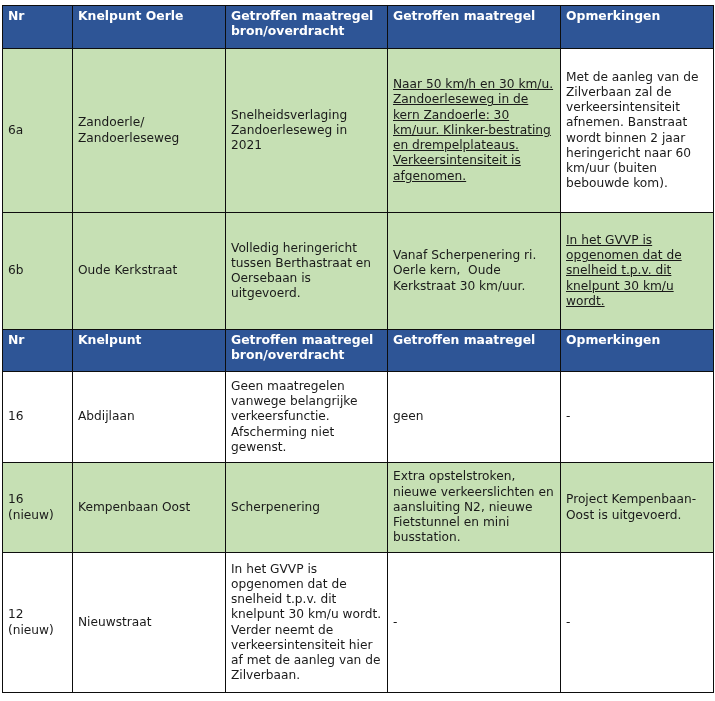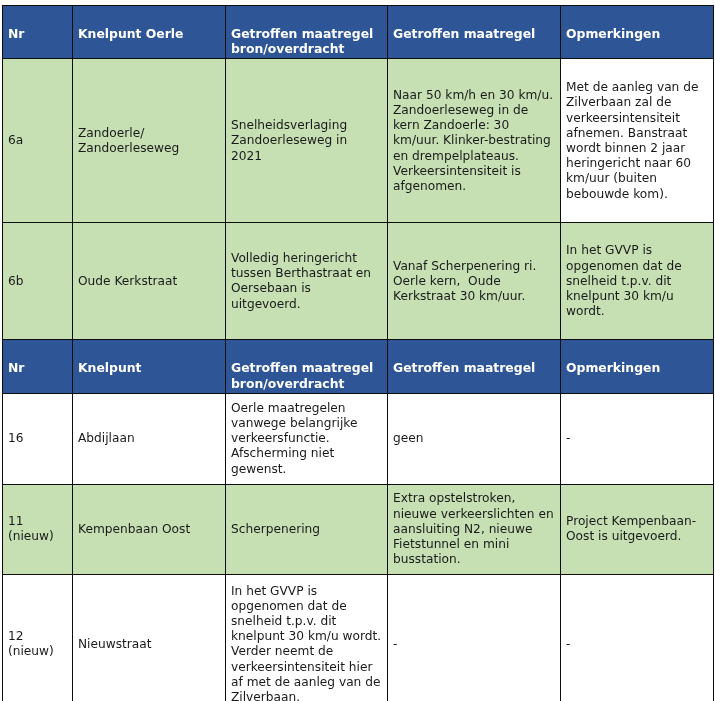--- a/index.html
+++ b/index.html
@@ -30,29 +30,29 @@
     font-size: 12.2px;
     line-height: 15.2px;
     text-align: left;
     word-wrap: break-word;
   }
   table.kt th {
     background: #2e5596;
     color: #ffffff;
     font-weight: bold;
     vertical-align: top;
-    padding-top: 20px;
+    padding-top: 2px;
     font-size: 12.4px;
   }
   tr.green td { background: #c6e0b4; }
   tr.white td { background: #ffffff; }
   td.white { background: #ffffff !important; }
   td .p2 { margin-top: 0; display: block; }
   td .p1 { display: block; }
-  td.top { vertical-align: top; }
+  td.top { vertical-align: top; text-decoration: underline; }
 </style>
 </head>
 <body>
 
 <table class="kt">
   <colgroup>
     <col style="width:70px">
     <col style="width:153px">
     <col style="width:162px">
     <col style="width:173px">
@@ -91,27 +91,27 @@
     <th>Nr</th>
     <th>Knelpunt</th>
     <th>Getroffen maatregel bron/overdracht</th>
     <th>Getroffen maatregel</th>
     <th>Opmerkingen</th>
   </tr>
 
   <tr class="white" style="height:91px">
     <td>16</td>
     <td>Abdijlaan</td>
-    <td>Oerle maatregelen vanwege belangrijke verkeersfunctie. Afscherming niet gewenst.</td>
+    <td>Geen maatregelen vanwege belangrijke verkeersfunctie. Afscherming niet gewenst.</td>
     <td>geen</td>
     <td>-</td>
   </tr>
 
   <tr class="green" style="height:90px">
-    <td>11 (nieuw)</td>
+    <td>16 (nieuw)</td>
     <td>Kempenbaan Oost</td>
     <td>Scherpenering</td>
     <td>Extra opstelstroken, nieuwe verkeerslichten en aansluiting N2, nieuwe Fietstunnel en mini busstation.</td>
     <td>Project Kempenbaan-Oost is uitgevoerd.</td>
   </tr>
 
   <tr class="white" style="height:140px">
     <td>12 (nieuw)</td>
     <td>Nieuwstraat</td>
     <td>In het GVVP is opgenomen dat de snelheid t.p.v. dit knelpunt 30 km/u wordt. Verder neemt de verkeersintensiteit hier af met de aanleg van de Zilverbaan.</td>

